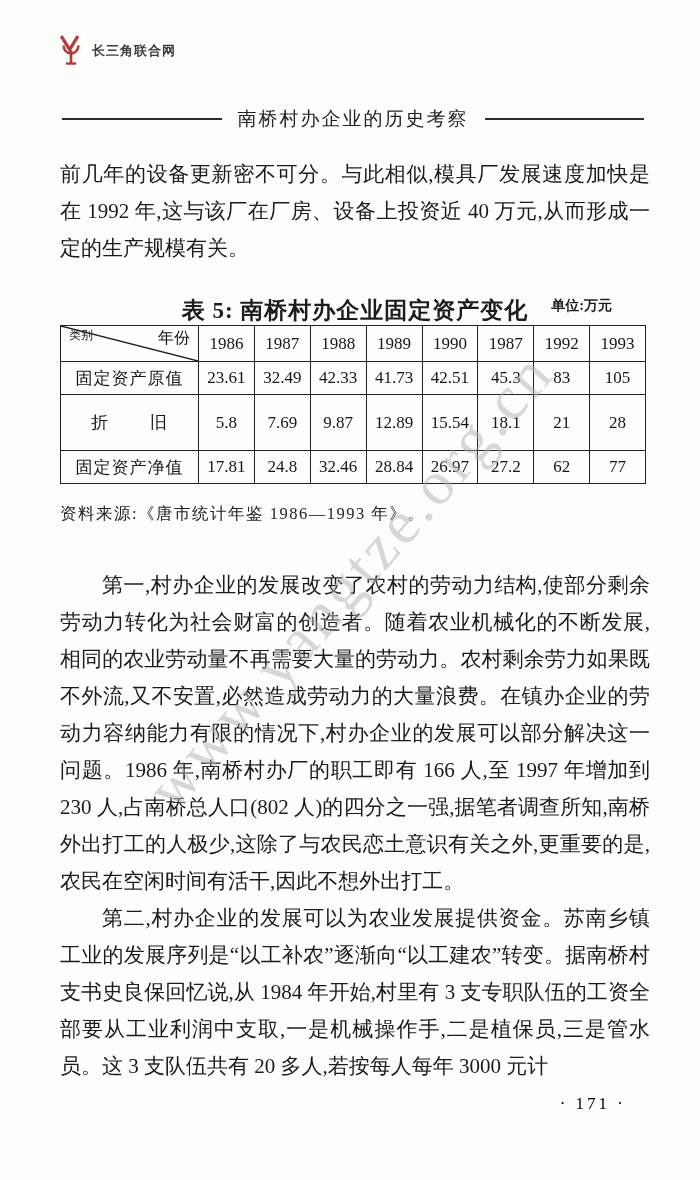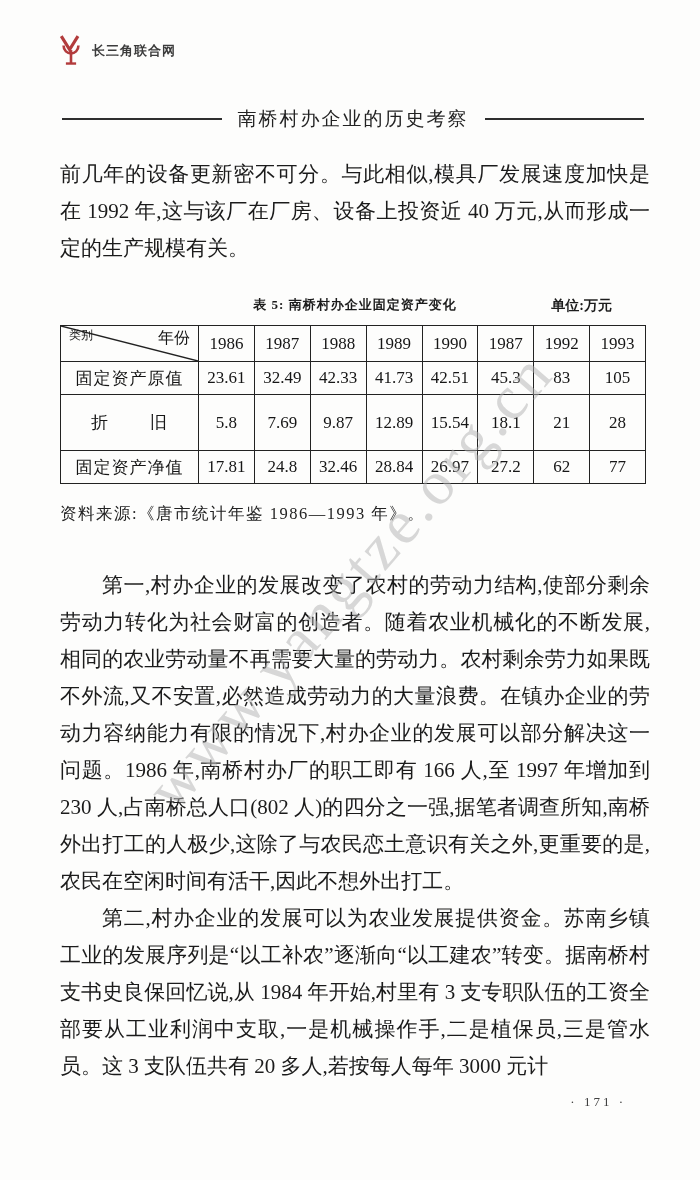--- a/index.html
+++ b/index.html
@@ -90,21 +90,21 @@
 
   
   .table-caption {
     position: relative;
     margin-top: 28px;
     height: 30px;
     text-align: center;
   }
   .tcap {
     font-weight: bold;
-    font-size: 13px;
+    font-size: 23px;
     letter-spacing: 1px;
   }
   .tunit {
     position: absolute;
     right: 38px;
     top: 2px;
     font-weight: bold;
     font-size: 14px;
   }
 
@@ -154,23 +154,23 @@
     color: #222;
   }
 
   .body-block { margin-top: 42px; }
 
   
   .page-number {
     position: absolute;
     top: 1094px;
     right: 74px;
-    font-size: 13px;
+    font-size: 17px;
     letter-spacing: 3px;
-    color: #404040;
+    color: #000000;
     z-index: 2;
   }
 </style>
 </head>
 <body>
 
 <div class="page">
 
   <div class="watermark">www.yangtze.org.cn</div>
 

